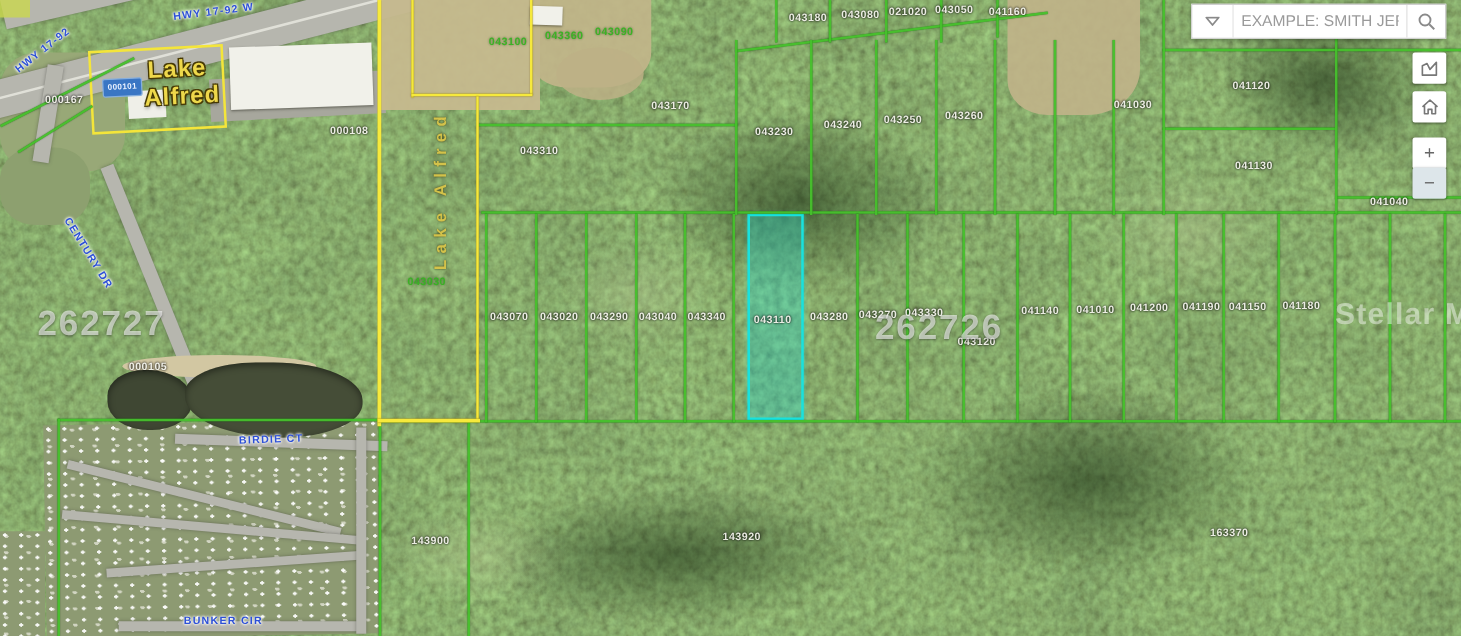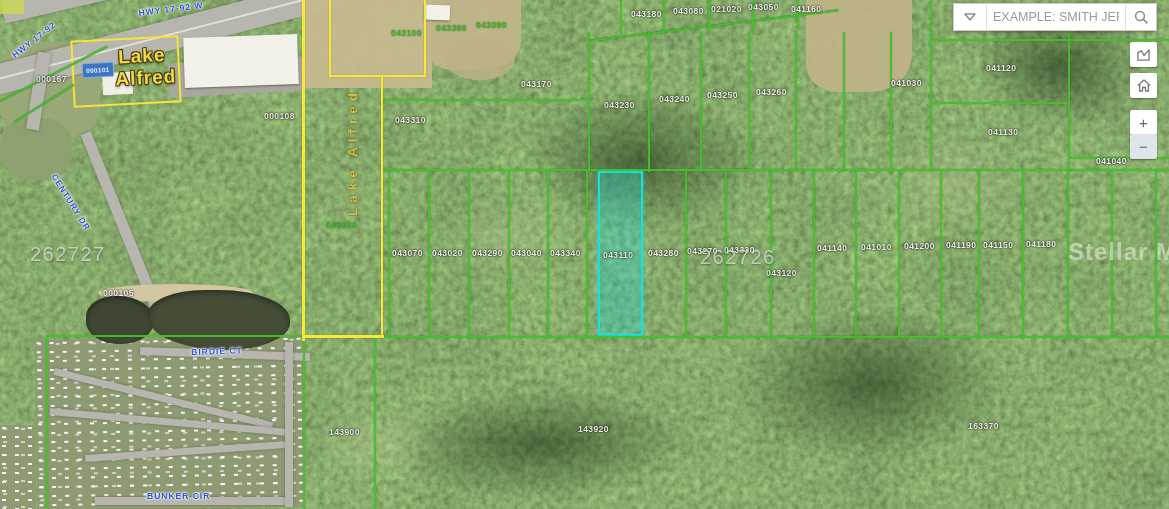--- a/index.html
+++ b/index.html
@@ -24,21 +24,21 @@
 
   
   #overlay{position:absolute;inset:0;}
   .line{position:absolute;transform-origin:0 0;}
   .gline{background:#46c02c;box-shadow:0 0 1px rgba(10,70,0,.7);opacity:.95;}
   .yline{background:#f6e93c;box-shadow:0 0 1px rgba(110,85,0,.9);}
   .plabel{position:absolute;font-size:8.5px;font-weight:bold;color:#f2f2ea;
           letter-spacing:.4px;white-space:nowrap;opacity:.95;
           text-shadow:0 0 2px rgba(0,0,0,.9),0 0 2px rgba(0,0,0,.6);}
   .plabel.green{color:#35b31f;text-shadow:0 0 2px rgba(0,40,0,.55);}
-  .biglabel{position:absolute;font-size:20px;font-weight:normal;letter-spacing:1.5px;
+  .biglabel{position:absolute;font-size:28px;font-weight:bold;letter-spacing:1.5px;
             color:rgba(255,255,255,.58);text-shadow:0 1px 2px rgba(30,30,30,.45);white-space:nowrap;}
   .rlabel{position:absolute;font-size:8.5px;font-weight:bold;color:#2d50d6;
           letter-spacing:1px;white-space:nowrap;transform-origin:0 0;
           text-shadow:0 0 2px #fff,0 0 2px #fff,0 0 3px rgba(255,255,255,.9);}
 
   .selected-parcel{position:absolute;left:598px;top:171px;width:45px;height:165px;
        background:rgba(32,216,210,.35);border:2px solid #19e2de;
        box-shadow:0 0 4px rgba(25,226,222,.6);}
 
   
@@ -213,21 +213,21 @@
       <div class="plabel" style="left: 631px; top: 9px;">043180</div>
       <div class="plabel" style="left: 673px; top: 6px;">043080</div>
       <div class="plabel" style="left: 711px; top: 4px;">021020</div>
       <div class="plabel" style="left: 748px; top: 2px;">043050</div>
       <div class="plabel" style="left: 791px; top: 4px;">041160</div>
       <div class="plabel green" style="left: 391px; top: 28px;">043100</div>
       <div class="plabel green" style="left: 436px; top: 23px;">043360</div>
       <div class="plabel green" style="left: 476px; top: 20px;">043090</div>
       <div class="plabel green" style="left: 326px; top: 220px;">043030</div>
       <div class="plabel" style="left: 521px; top: 79px;">043170</div>
-      <div class="plabel" style="left: 395px; top: 115px;">043310</div>
+      <div class="plabel" style="left: 416px; top: 115px;">043310</div>
       <div class="plabel" style="left: 604px; top: 100px;">043230</div>
       <div class="plabel" style="left: 659px; top: 94px;">043240</div>
       <div class="plabel" style="left: 707px; top: 90px;">043250</div>
       <div class="plabel" style="left: 756px; top: 87px;">043260</div>
       <div class="plabel" style="left: 851px; top: 78px; margin-left: 40px;">041030</div>
       <div class="plabel" style="left: 986px; top: 63px;">041120</div>
       <div class="plabel" style="left: 988px; top: 127px;">041130</div>
       <div class="plabel" style="left: 1096px; top: 156px;">041040</div>
       <div class="plabel" style="left: 392px; top: 248px;">043070</div>
       <div class="plabel" style="left: 432px; top: 248px;">043020</div>
@@ -241,21 +241,21 @@
       <div class="plabel" style="left: 766px; top: 244px; margin-top: 24px;">043120</div>
       <div class="plabel" style="left: 817px; top: 243px;">041140</div>
       <div class="plabel" style="left: 861px; top: 242px;">041010</div>
       <div class="plabel" style="left: 904px; top: 241px;">041200</div>
       <div class="plabel" style="left: 946px; top: 240px;">041190</div>
       <div class="plabel" style="left: 983px; top: 240px;">041150</div>
       <div class="plabel" style="left: 1026px; top: 239px;">041180</div>
       <div class="plabel" style="left: 329px; top: 427px;">143900</div>
       <div class="plabel" style="left: 578px; top: 424px;">143920</div>
       <div class="plabel" style="left: 968px; top: 421px;">163370</div>
-      <div class="plabel" style="left: 224px; top: 111px; padding-left: 40px;">000108</div>
+      <div class="plabel" style="left: 224px; top: 99px; padding-left: 40px;">000108</div>
       <div class="plabel" style="left: 36px; top: 74px;">000167</div>
       <div class="plabel" style="left: 103px; top: 288px;">000105</div>
       <div class="biglabel" style="left: 30px; top: 243px;">262727</div>
       <div class="biglabel" style="left: 700px; top: 246px;">262726</div>
       <div class="rlabel" style="left: 138px; top: 8px; transform: rotate(-7deg);">HWY 17-92 W</div>
       <div class="rlabel" style="left: 10px; top: 52px; transform: rotate(-38deg);">HWY 17-92</div>
       <div class="rlabel" style="left: 58px; top: 172px; transform: rotate(58deg);">CENTURY DR</div>
       <div class="rlabel" style="left: 191px; top: 347px; transform: rotate(-2deg);">BIRDIE CT</div>
       <div class="rlabel" style="left: 147px; top: 491px;">BUNKER CIR</div>
     </div>

